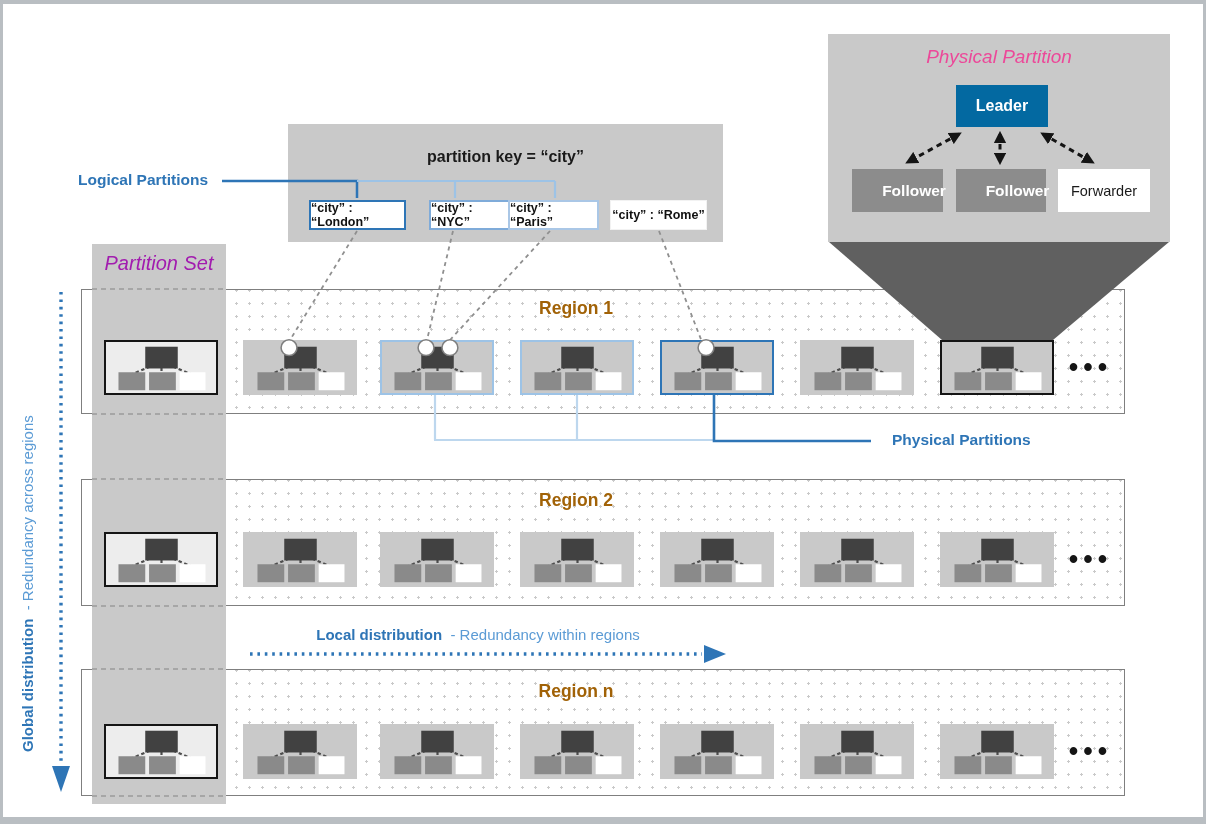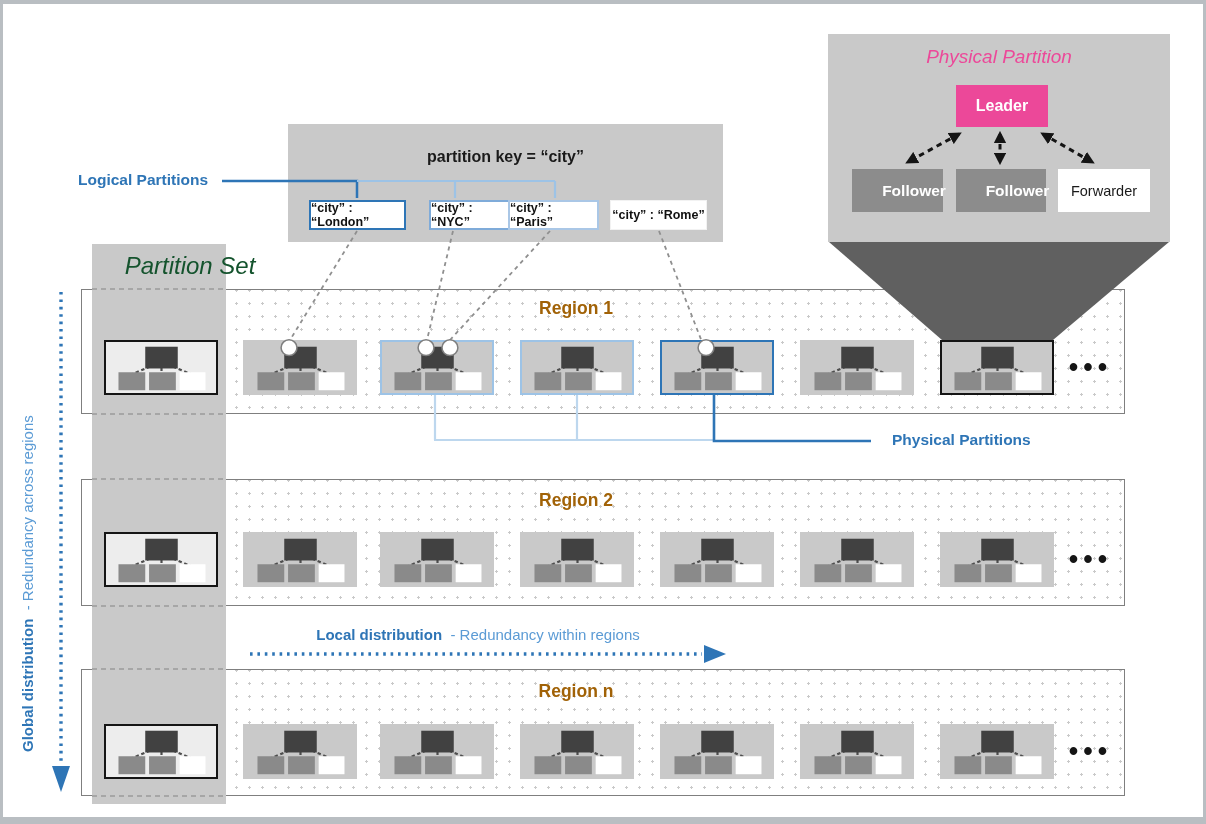--- a/index.html
+++ b/index.html
@@ -20,37 +20,37 @@
      display:flex;align-items:center;justify-content:center;font-size:12.5px;font-weight:600;color:#111;z-index:2;}
   .cb-dark-blue{border:2.5px solid #2e75b6;}
   .cb-light-blue{border:2.5px solid #7fabd9;}
   .cb-lighter-blue{border:2.5px solid #aac7e6;}
   .cb-plain{border:1px solid #f2f2f2;}
 
   #pp-panel{left:825px;top:30px;width:342px;height:208px;z-index:2;}
   #pp-title{left:825px;top:42px;width:342px;text-align:center;font-style:italic;
      font-size:19px;color:#ec4899;z-index:2;}
   .pp-box{position:absolute;box-sizing:border-box;display:flex;align-items:center;justify-content:center;z-index:2;}
-  .pp-leader{background:#ec4899;color:#fff;font-weight:bold;font-size:16px;}
+  .pp-leader{background:#0369a1;color:#fff;font-weight:bold;font-size:16px;}
   .pp-gray{background:#8c8c8c;color:#fff;font-weight:bold;font-size:15.5px;padding-left:33px;}
   .pp-white{background:#ffffff;color:#1a1a1a;font-weight:normal;font-size:14.5px;}
 
   
   .blue-label{color:#2e75b6;font-weight:bold;font-size:15.5px;z-index:4;}
   #logical-label{left:75px;top:167px;}
   #physical-label{left:889px;top:427px;}
   #local-label{left:245px;top:622px;width:460px;text-align:center;font-size:15px;z-index:4;}
   .lbl-bold{color:#2e75b6;font-weight:bold;}
   .lbl-light{color:#5b9bd5;font-weight:normal;}
   #global-label{left:16px;top:748px;width:466px;transform-origin:0 0;
      transform:rotate(-90deg);font-size:15px;z-index:4;}
 
   
   #ps-column{left:89px;top:240px;width:134px;height:560px;background:#c9c9c9;z-index:2;}
-  #ps-title{width:100%;padding-top:8px;text-align:center;font-style:italic;font-size:24px;color:#14532d;padding-left:31px;}
+  #ps-title{width:100%;padding-top:8px;text-align:center;font-style:italic;font-size:20px;color:#a21caf;}
 
   
   .region-band{position:absolute;left:78px;width:1044px;box-sizing:border-box;
      border:1.2px solid #7f7f7f;background-color:#fff;z-index:1;
      background-image:radial-gradient(circle,#c9c9c9 1.1px,transparent 1.25px);
      background-size:13px 13px;background-position:5px 7px;}
   .region-title{position:absolute;left:473px;width:200px;text-align:center;
      font-weight:bold;font-size:17.5px;color:#a16207;z-index:4;}
 
   

